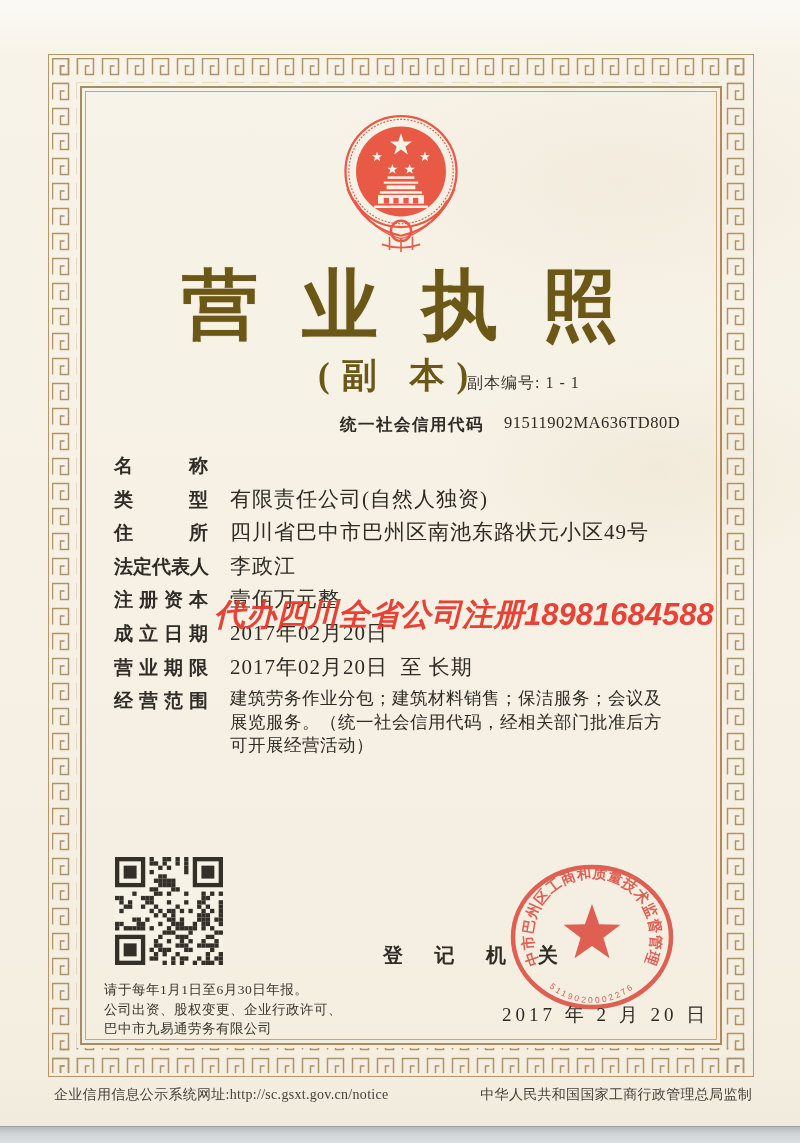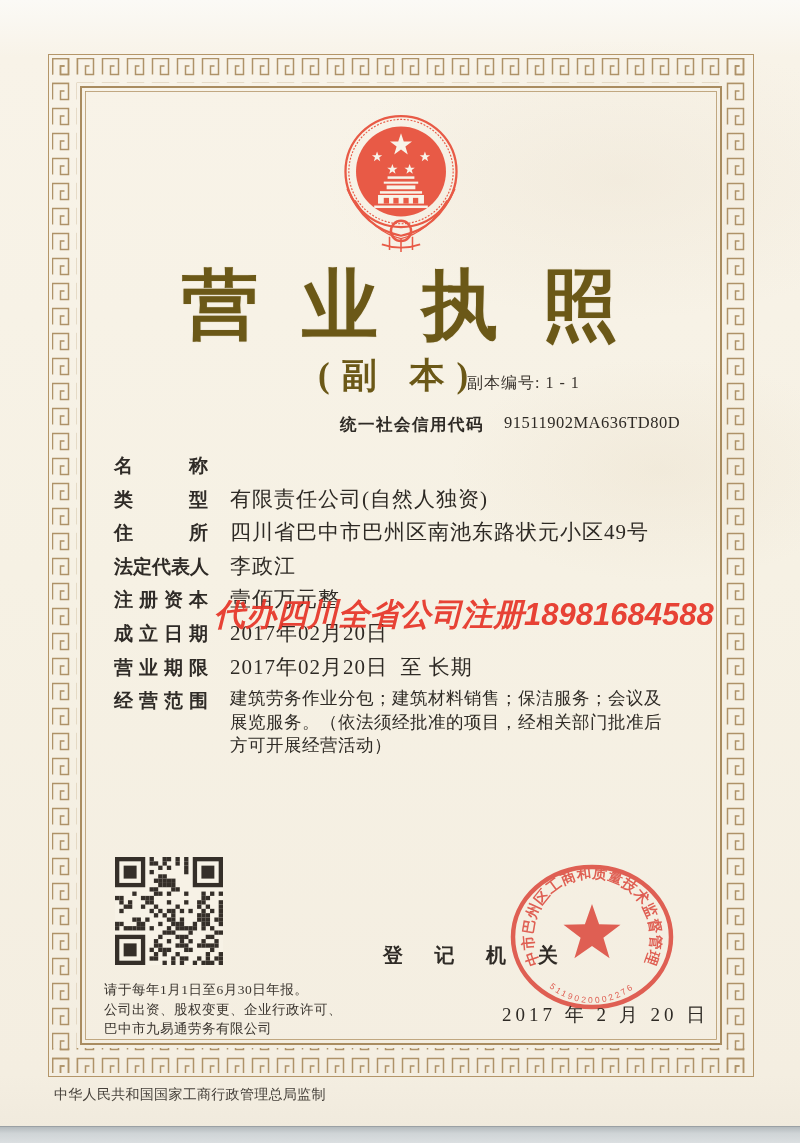--- a/index.html
+++ b/index.html
@@ -187,21 +187,21 @@
         </span>
       <span class="fvalue">2017年02月20日  至 长期</span>
     </div>
     <div class="frow">
       <span class="flabel">
           <span>经</span>
           <span>营</span>
           <span>范</span>
           <span>围</span>
         </span>
-      <span class="fvalue small">建筑劳务作业分包；建筑材料销售；保洁服务；会议及展览服务。（依法须经批准的项目，经相关部门批准后方可开展经营活动）</span>
+      <span class="fvalue small">建筑劳务作业分包；建筑材料销售；保洁服务；会议及展览服务。（统一社会信用代码，经相关部门批准后方可开展经营活动）</span>
     </div>
   </div>
 
   <div class="abs watermark">代办四川全省公司注册18981684588</div>
 
   <svg id="qr-svg" class="abs qr" width="108" height="108" viewBox="0 0 108 108">
       <rect x="0" y="0" width="108" height="108" fill="#f7f2e6"></rect>
       <rect x="34.56" y="0" width="4.32" height="4.32" fill="#352f29"></rect>
       <rect x="47.52" y="0" width="4.32" height="4.32" fill="#352f29"></rect>
       <rect x="51.84" y="0" width="4.32" height="4.32" fill="#352f29"></rect>
@@ -406,17 +406,18 @@
       <textPath href="#sealArcTop" startOffset="50%" text-anchor="middle">巴中市巴州区工商和质量技术监督管理局</textPath>
     </text>
     <text font-size="8.5" fill="#dd5044" letter-spacing="2.5" font-family="Liberation Sans, sans-serif">
       <textPath href="#sealArcBot" startOffset="50%" text-anchor="middle">5119020002276</textPath>
     </text>
   </svg>
 
   <div class="abs issue-date">2017 年 2 月 20 日</div>
 
   <div class="abs footer">
+    <span>企业信用信息公示系统网址:http://sc.gsxt.gov.cn/notice</span>
     <span>中华人民共和国国家工商行政管理总局监制</span>
   </div>
 
   <div class="abs scan-strip"></div>
 </div>
 
 </body></html>

